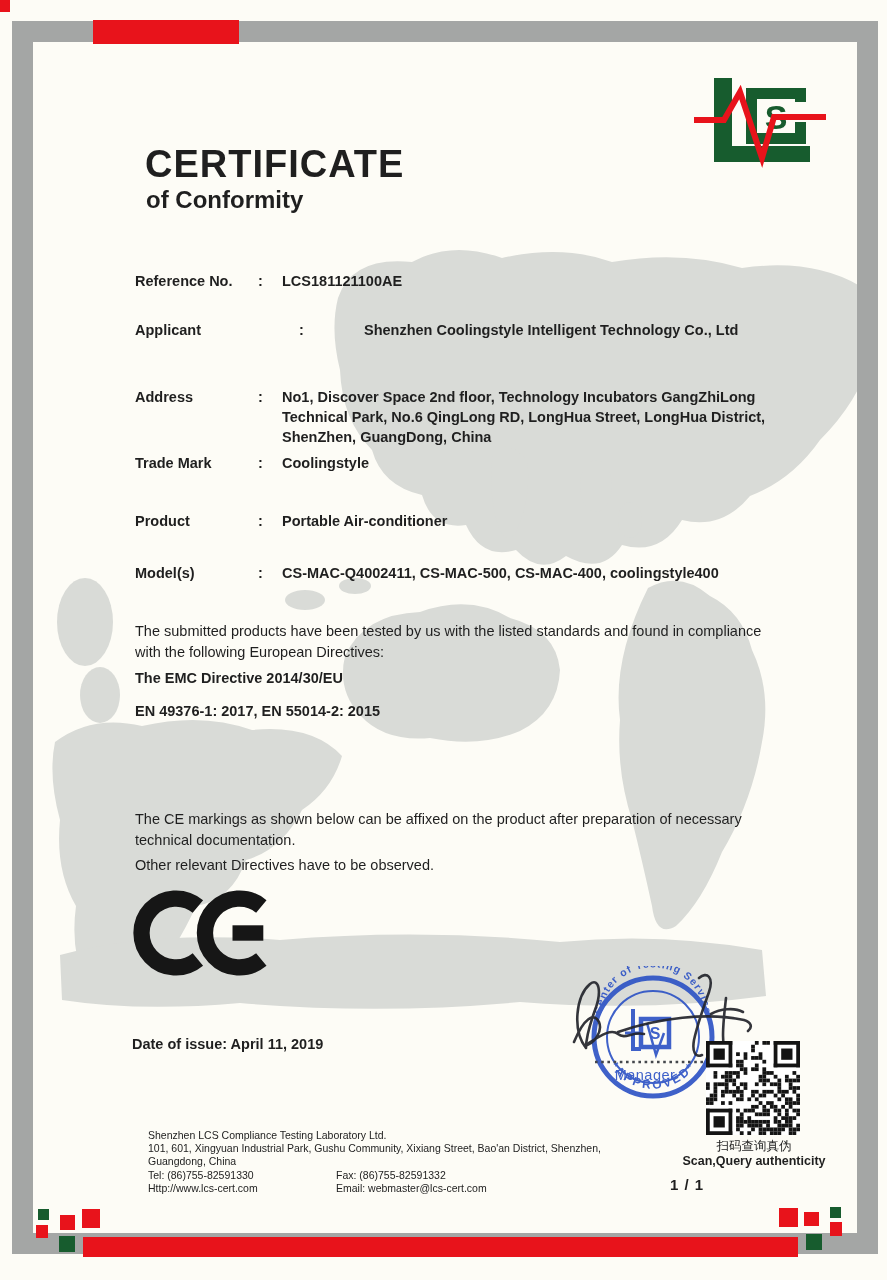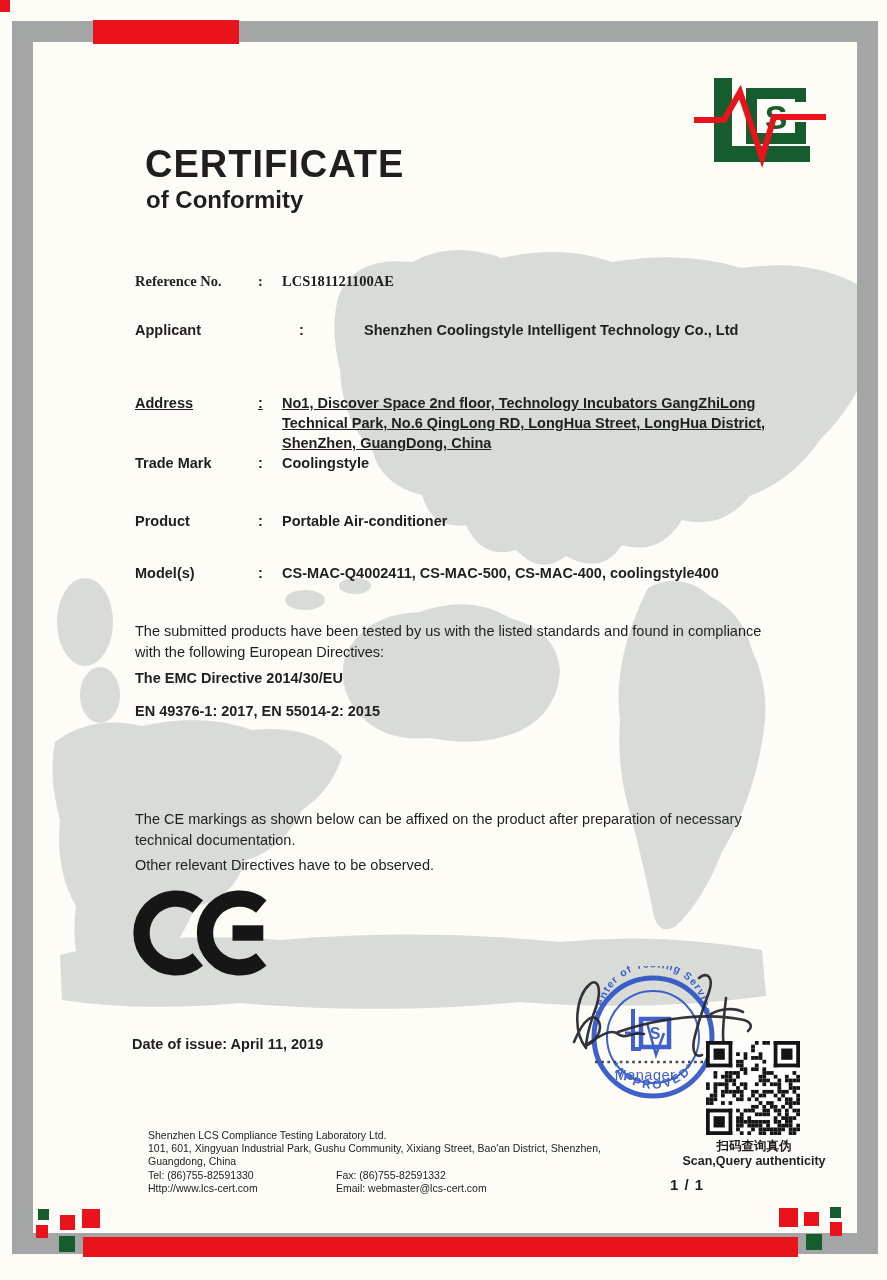--- a/index.html
+++ b/index.html
@@ -28,21 +28,21 @@
   .para{left:135px;width:650px;font-size:14.5px;line-height:21px;z-index:2;}
   .bold{font-weight:bold;}
   
   .ce{left:131px;top:883px;z-index:2;}
   
   .date{left:132px;top:1036px;font-size:14.5px;font-weight:bold;z-index:2;}
   
   .stamp{left:582px;top:966px;z-index:5;}
   .sig{left:556px;top:968px;z-index:6;}
   .qr{left:706px;top:1041px;z-index:7;background:#fff;}
-  .qrcap{left:668px;top:1139px;width:172px;text-align:center;font-size:12.5px;font-weight:bold;z-index:7;line-height:15px;}
+  .qrcap{left:668px;top:1139px;width:172px;text-align:center;font-size:12.5px;font-weight:normal;z-index:7;line-height:15px;}
   .qrcap2{left:660px;top:1154px;width:188px;text-align:center;font-size:12.5px;font-weight:bold;z-index:7;}
   
   .footer{left:148px;top:1129px;font-size:10.5px;line-height:13.2px;z-index:4;color:#222;}
   .fcols{display:flex;gap:35px;}
   .fc1{width:153px;}
   .pagenum{left:670px;top:1176px;font-size:15px;font-weight:bold;letter-spacing:1px;z-index:4;}
 </style>
 </head>
 <body>
 
@@ -93,31 +93,31 @@
       <rect x="101" y="48" width="11" height="22"></rect>
     </g>
     <text x="82" y="55" font-size="34" font-weight="bold" fill="#175c2e" text-anchor="middle">S</text>
     <polyline points="0,46 30,46 46,18 68,84 80,43 132,43" fill="none" stroke="#e8131b" stroke-width="6"></polyline>
   </svg>
 
   <div class="abs title1">CERTIFICATE</div>
   <div class="abs title2">of Conformity</div>
 
   <div class="abs fields">
-    <div class="frow" style="top:8px;font-family:Liberation Serif, serif;">
+    <div class="frow" style="top:8px;">
       <span class="flabel">Reference No.</span>
       <span class="fcolon">:</span>
       <span class="fvalue">LCS181121100AE</span>
     </div>
     <div class="frow" style="top:57px;gap:41px;">
       <span class="flabel">Applicant</span>
       <span class="fcolon">:</span>
       <span class="fvalue">Shenzhen Coolingstyle Intelligent Technology Co., Ltd</span>
     </div>
-    <div class="frow" style="top:130px;text-decoration:underline;">
+    <div class="frow" style="top:124px;">
       <span class="flabel">Address</span>
       <span class="fcolon">:</span>
       <span class="fvalue">No1, Discover Space 2nd floor, Technology Incubators GangZhiLong Technical Park, No.6 QingLong RD, LongHua Street, LongHua District, ShenZhen, GuangDong, China</span>
     </div>
     <div class="frow" style="top:190px;">
       <span class="flabel">Trade Mark</span>
       <span class="fcolon">:</span>
       <span class="fvalue">Coolingstyle</span>
     </div>
     <div class="frow" style="top:248px;">

